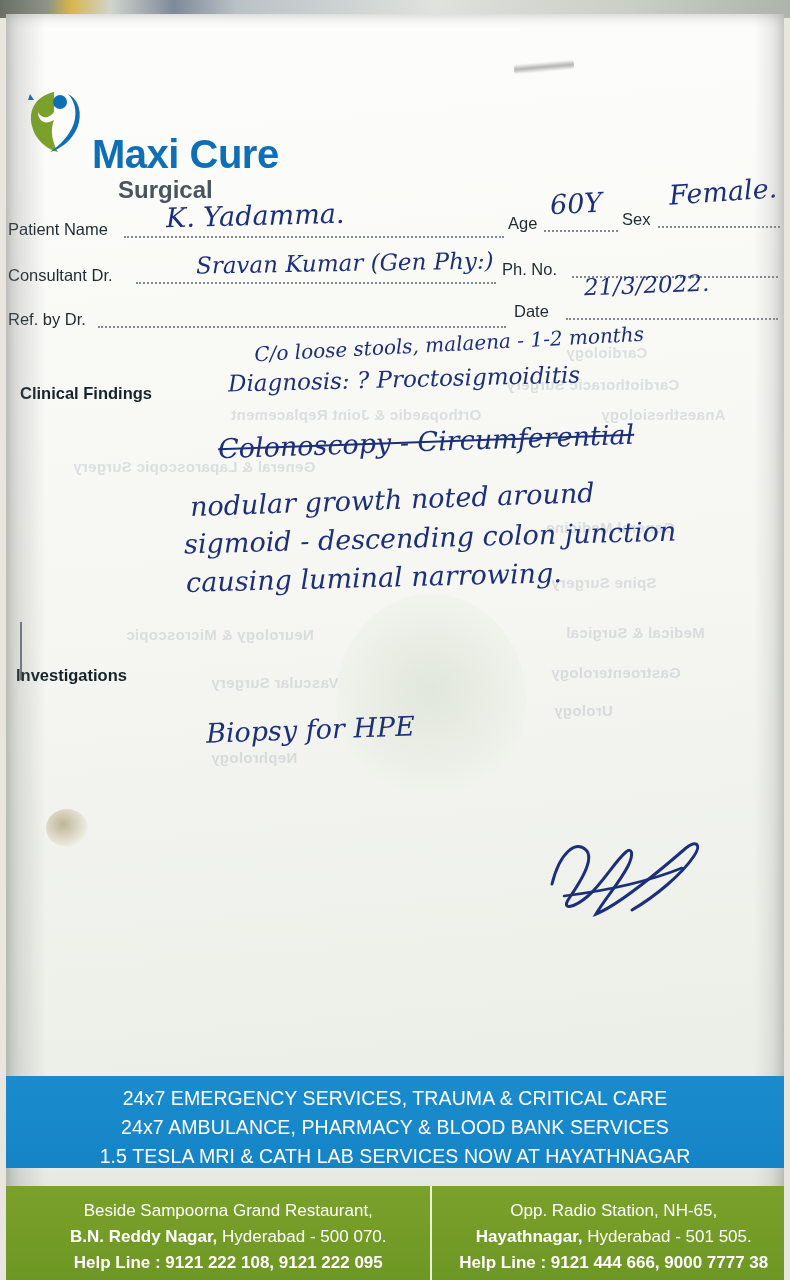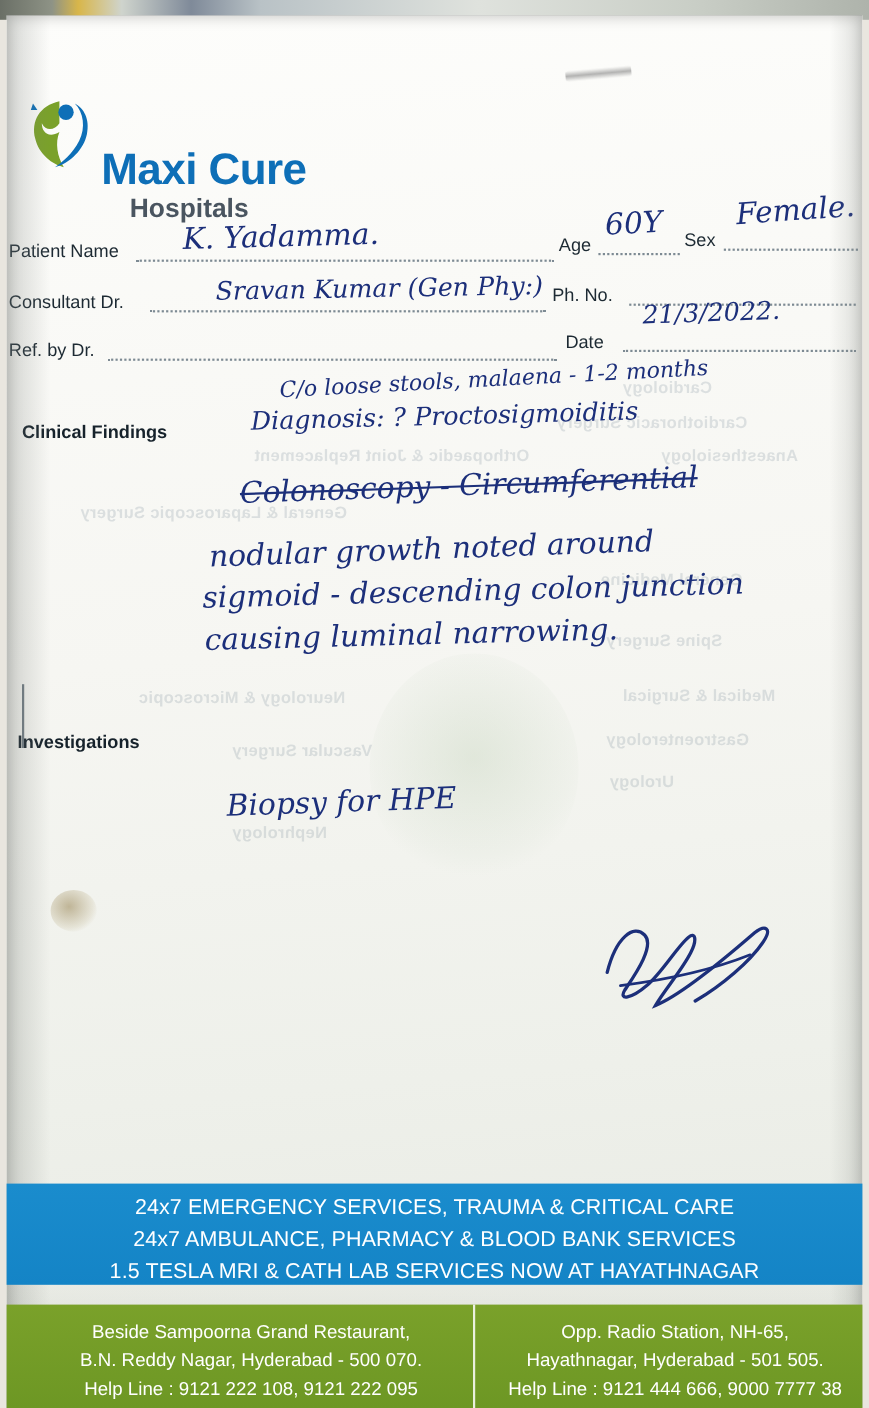--- a/index.html
+++ b/index.html
@@ -188,21 +188,21 @@
   }
   .fcol.right {
     border-left: 2px solid rgba(255,255,255,0.85);
     text-align: left;
     padding-left: 22px;
     margin-left: 31px;
   }
   .fcol .l1 { font-size: 17px; line-height: 26px; }
   .fcol .l2 { font-size: 17px; line-height: 26px; }
   .fcol .l3 { font-size: 17px; line-height: 26px; }
-  .fcol b { font-weight: normal; }
+  .fcol b { font-weight: bold; }
   .fcol.center-1 { text-align: center; }
   .fcol.center-2 { text-align: center; }
 </style>
 </head>
 <body>
 
 <div class="page">
 
   <div class="bg-strip"></div>
 
@@ -230,21 +230,21 @@
       <div class="logo-mark">
         <svg width="62" height="72" viewBox="0 0 62 72">
           <path d="M30 6 C12 10 4 24 8 40 C11 54 24 64 34 66 C28 56 26 44 30 34 C20 40 14 34 14 26 C18 34 26 32 30 26 Z" fill="#7aa12a"></path>
           <path d="M44 8 C52 16 54 30 48 42 C42 54 32 62 26 66 C40 62 52 50 55 36 C58 22 52 12 44 8 Z" fill="#0e6fb7"></path>
           <circle cx="36" cy="16" r="7" fill="#0e6fb7"></circle>
           <path d="M6 8 L10 14 L4 14 Z" fill="#0e6fb7"></path>
         </svg>
       </div>
       <div class="brand">
         <div class="brand-main">Maxi Cure</div>
-        <div class="brand-sub">Hospitals</div>
+        <div class="brand-sub">Surgical</div>
       </div>
     </div>
 
     <div class="field-label" style="left:2px; top:206px;">Patient Name</div>
     <div class="dots" style="left:118px; top:222px; width:380px;"></div>
     <div class="field-label" style="left:502px; top:200px;">Age</div>
     <div class="dots" style="left:538px; top:216px; width:74px;"></div>
     <div class="field-label" style="left:616px; top:196px;">Sex</div>
     <div class="dots" style="left:652px; top:212px; width:122px;"></div>
 

